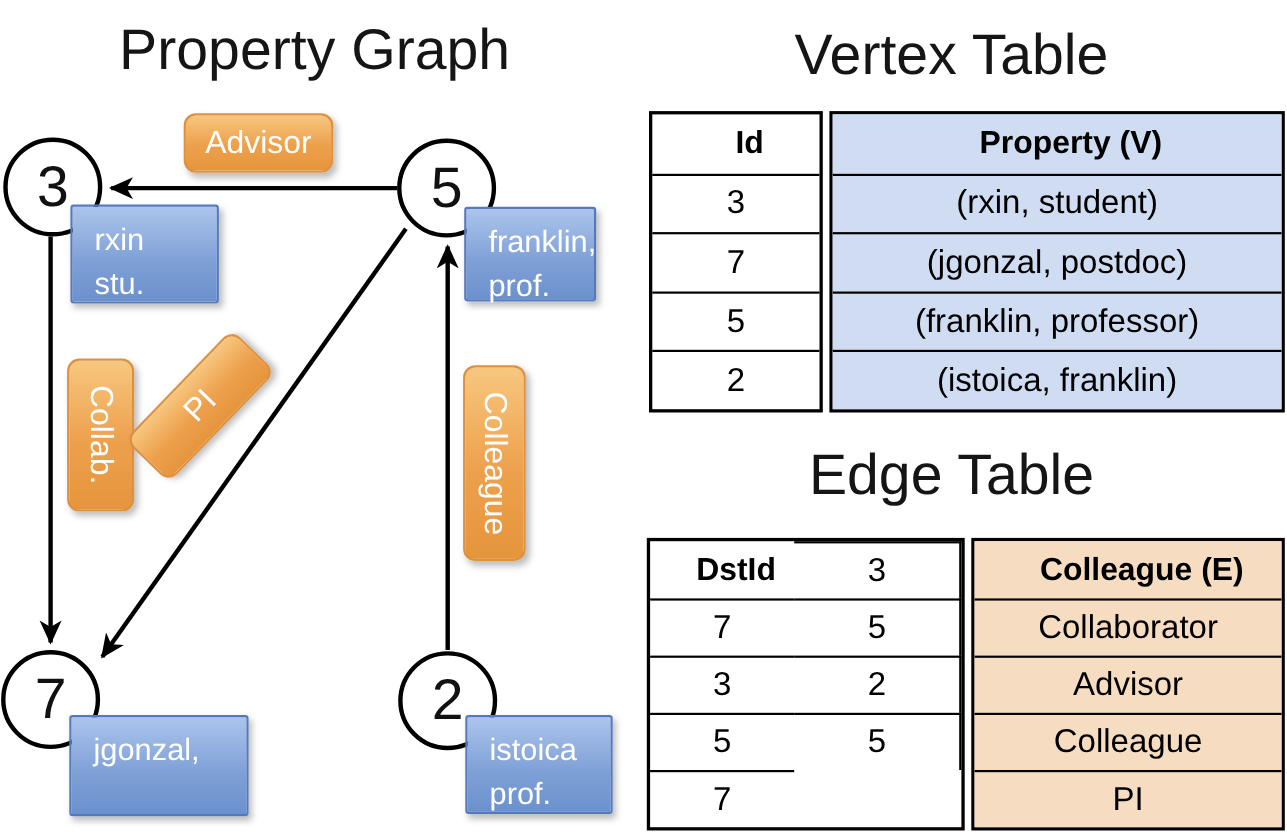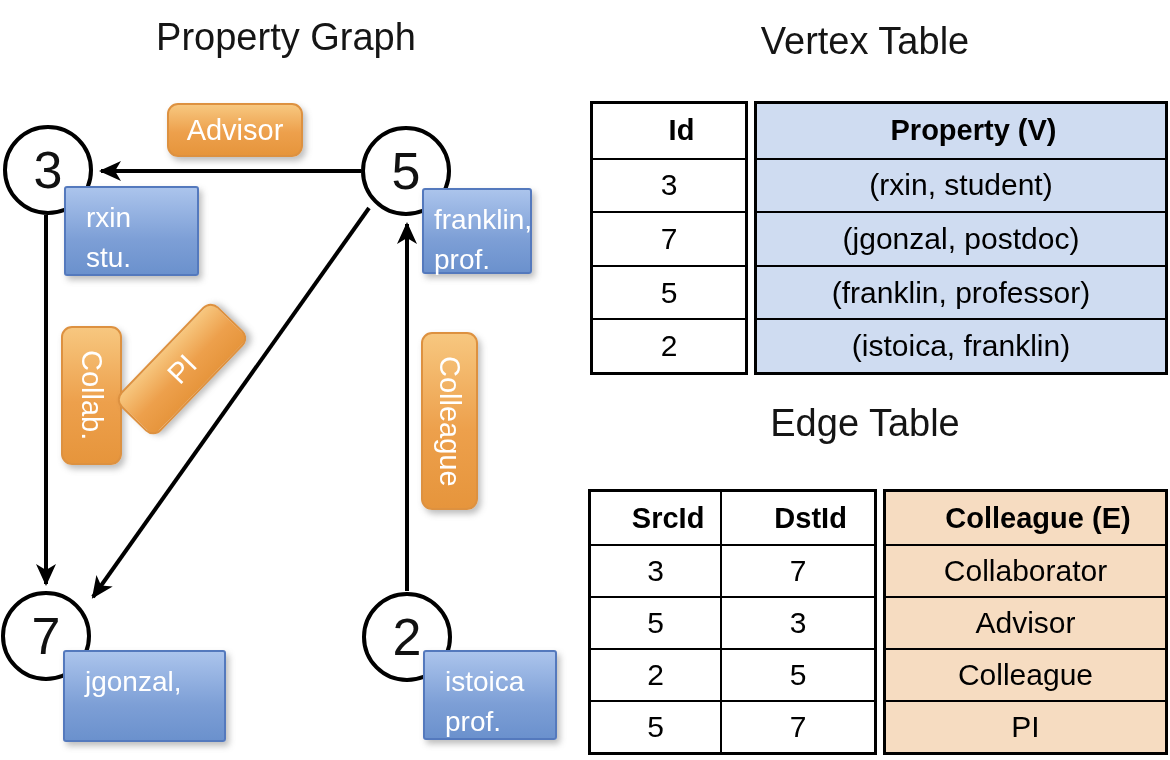--- a/index.html
+++ b/index.html
@@ -1,21 +1,21 @@
 <!DOCTYPE html>
 <html style="--edge-label-orange: #eda04c; --vertex-box-blue: #7d9fd6; --vertex-table-fill: #cfdcf1; --edge-table-fill: #f6dcc1; --line-black: #000000;"><head>
 <meta charset="utf-8">
 <style>
   html,body{margin:0;padding:0;background:#fff;}
   .canvas{
     position:relative;width:1170px;height:760px;background:#fff;
     font-family:"Liberation Sans", sans-serif;overflow:hidden;color:#000;
   }
   .stitle{
-    position:absolute;text-align:center;font-size:38px;color:#151515;
+    position:absolute;text-align:center;font-size:52px;color:#151515;
     letter-spacing:0px;white-space:nowrap;
   }
   
   .edges-svg{position:absolute;left:0;top:0;}
   .node{
     position:absolute;width:82px;height:82px;background:#fff;
     border:4px solid #000;border-radius:50%;
     display:flex;align-items:center;justify-content:center;
     font-size:52px;color:#111;
   }
@@ -80,21 +80,21 @@
 
   <div class="obox" style="left:167px;top:103px;width:136px;height:54px;">Advisor</div>
   <div class="obox vert" style="left:61px;top:326px;width:61px;height:139px;">Collab.</div>
   <div class="obox tilt" style="left:112px;top:341px;width:140px;height:56px;">PI</div>
   <div class="obox vert" style="left:421px;top:332px;width:57px;height:178px;">Colleague</div>
 
   <div class="bbox" style="left:64px;top:186px;width:135px;height:90px;">
     <div>rxin</div>
     <div>stu.</div>
   </div>
-  <div class="bbox" style="left:422px;top:188px;width:110px;height:86px;padding-left:10px;">
+  <div class="bbox" style="left:422px;top:188px;width:120px;height:86px;">
     <div>franklin,</div>
     <div>prof.</div>
   </div>
   <div class="bbox" style="left:63px;top:650px;width:163px;height:92px;">
     <div>jgonzal,</div>
   </div>
   <div class="bbox" style="left:423px;top:650px;width:134px;height:90px;">
     <div>istoica</div>
     <div>prof.</div>
   </div>
@@ -123,21 +123,20 @@
       
         <div class="cell">(jgonzal, postdoc)</div>
       
         <div class="cell">(franklin, professor)</div>
       
         <div class="cell">(istoica, franklin)</div>
       </div>
   </div>
 
   <div class="tbl et-left" style="left:588px;top:489px;width:289px;height:266px;">
-    <div class="cell hdr c1">SrcId</div>
     <div class="cell hdr">DstId</div>
     <div class="repeat">
       
     
         <div class="cell c1">3</div>
         <div class="cell">7</div>
       
         <div class="cell c1">5</div>
         <div class="cell">3</div>
       

